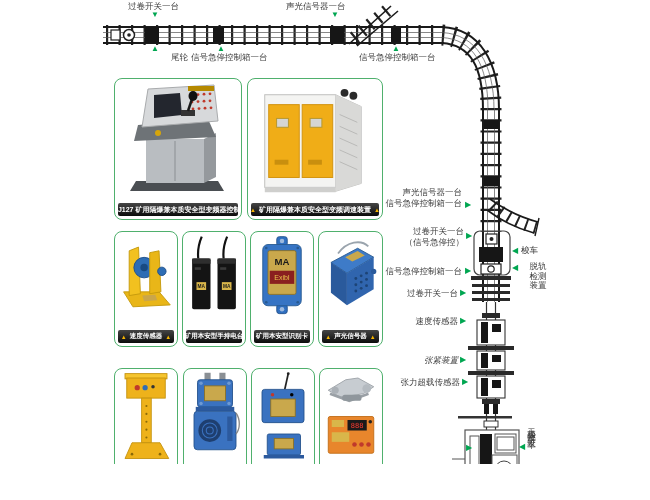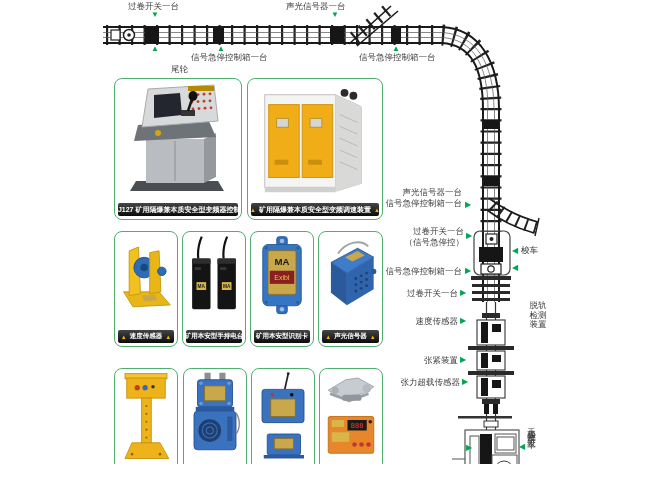--- a/index.html
+++ b/index.html
@@ -133,21 +133,21 @@
       <path d="M452,459 H465"></path>
       <path d="M498,486 V500"></path>
     </g>
   </svg>
 
   <div class="lab" style="left:128px;top:1px;">过卷开关一台</div>
   <span class="arr" style="left:151px;top:11px;">▼</span>
   <div class="lab" style="left:286px;top:1px;">声光信号器一台</div>
   <span class="arr" style="left:331px;top:11px;">▼</span>
   <span class="arr" style="left:151px;top:45px;">▲</span>
-  <div class="lab" style="left:171px;top:64px;text-align:center;">尾轮</div>
+  <div class="lab" style="left:171px;top:52px;text-align:center;">尾轮</div>
   <span class="arr" style="left:217px;top:45px;">▲</span>
   <div class="lab" style="left:191px;top:52px;">信号急停控制箱一台</div>
   <span class="arr" style="left:392px;top:45px;">▲</span>
   <div class="lab" style="left:359px;top:52px;">信号急停控制箱一台</div>
 
   <div class="lab ra" style="left:372px;top:187px;width:90px;">
     <div>声光信号器一台</div>
     <div>信号急停控制箱一台</div>
   </div>
   <span class="arr" style="left:465px;top:201px;">▶</span>
@@ -160,33 +160,33 @@
 
   <div class="lab ra" style="left:370px;top:266px;width:92px;">信号急停控制箱一台</div>
   <span class="arr" style="left:465px;top:267px;">▶</span>
 
   <div class="lab ra" style="left:368px;top:288px;width:90px;">过卷开关一台</div>
   <span class="arr" style="left:460px;top:289px;">▶</span>
 
   <div class="lab ra" style="left:368px;top:316px;width:90px;">速度传感器</div>
   <span class="arr" style="left:460px;top:317px;">▶</span>
 
-  <div class="lab ra" style="left:368px;top:355px;width:90px;">张紧装置</div>
+  <div class="lab ra" style="left:368px;top:355px;width:90px;font-style:italic;">张紧装置</div>
   <span class="arr" style="left:460px;top:356px;">▶</span>
 
   <div class="lab ra" style="left:368px;top:377px;width:92px;">张力超载传感器</div>
   <span class="arr" style="left:462px;top:378px;">▶</span>
 
   <span class="arr" style="left:466px;top:444px;">▶</span>
 
   <span class="arr" style="left:512px;top:247px;">◀</span>
   <div class="lab" style="left:521px;top:245px;">梭车</div>
 
   <span class="arr" style="left:512px;top:264px;">◀</span>
-  <div class="lab ctr" style="left:520px;top:262px;width:36px;margin-top:39px;">
+  <div class="lab ctr" style="left:520px;top:262px;width:36px;">
     <div>脱轨</div>
     <div>检测</div>
     <div>装置</div>
   </div>
 
   <span class="arr" style="left:519px;top:443px;">◀</span>
   <div class="lab vert" style="left:527px;top:421px;">无极绳牵引绞车</div>
 
   <div class="card" style="left:114px;top:78px;width:128px;height:142px;">
     <svg class="art" viewBox="0 0 120 120" preserveAspectRatio="xMidYMid meet">

